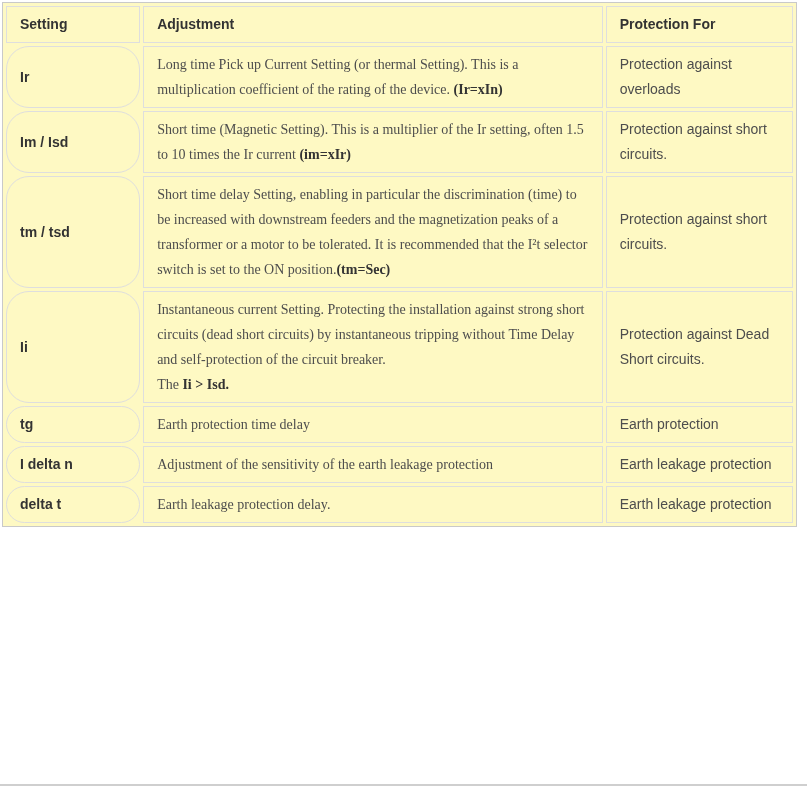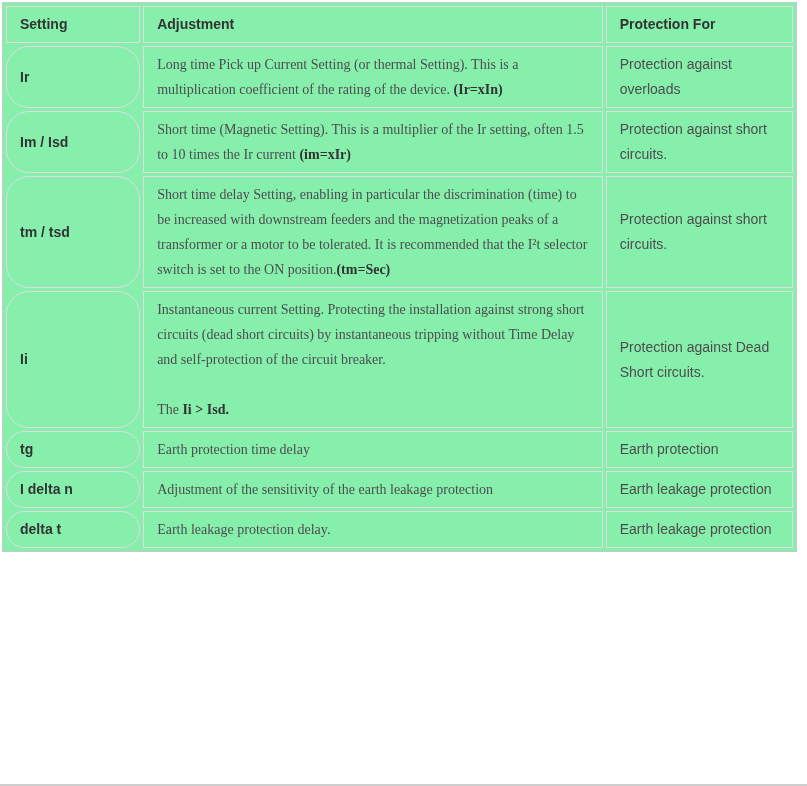--- a/index.html
+++ b/index.html
@@ -16,21 +16,21 @@
   }
   .page {
     padding: 2px 0 0 2px;
   }
   table.settings-table {
     width: 795px;
     table-layout: fixed;
     border-collapse: separate;
     border-spacing: 3px;
     border: 1px solid #c9c9c9;
-    background: #86efac;
+    background: #fef9c3;
   }
   .settings-table th,
   .settings-table td {
     border: 1px solid #dedede;
     padding: 5px 13px;
     font-size: 14px;
     line-height: 25px;
     color: #4d4d4d;
     vertical-align: middle;
     text-align: left;
@@ -43,21 +43,20 @@
   td.setting-cell {
     font-weight: bold;
     color: #333333;
     border-radius: 23px;
   }
   td.adjustment-cell p {
     margin: 0;
     font-family: Liberation Serif, serif;
   }
   td.adjustment-cell p + p {
-    margin-top: 25px;
   }
   .seg-bold {
     font-weight: bold;
     color: #333333;
   }
   .bottom-edge {
     position: absolute;
     left: 0;
     right: 0;
     bottom: 0;

